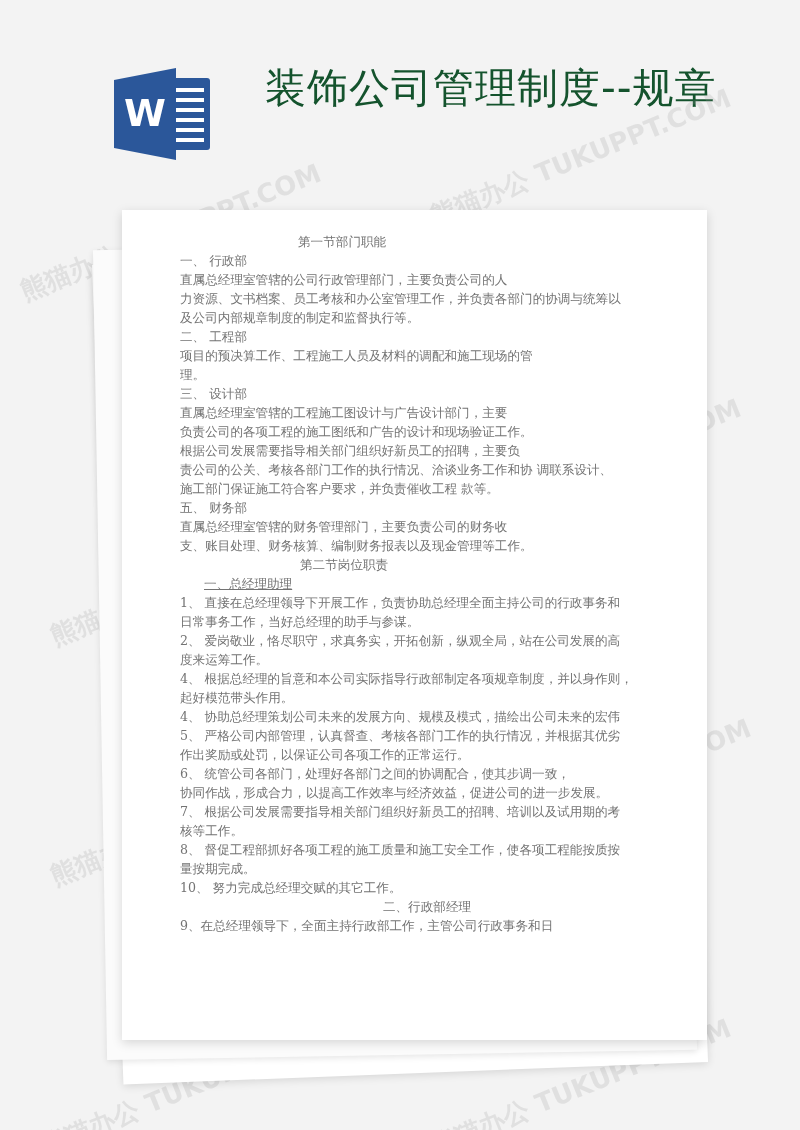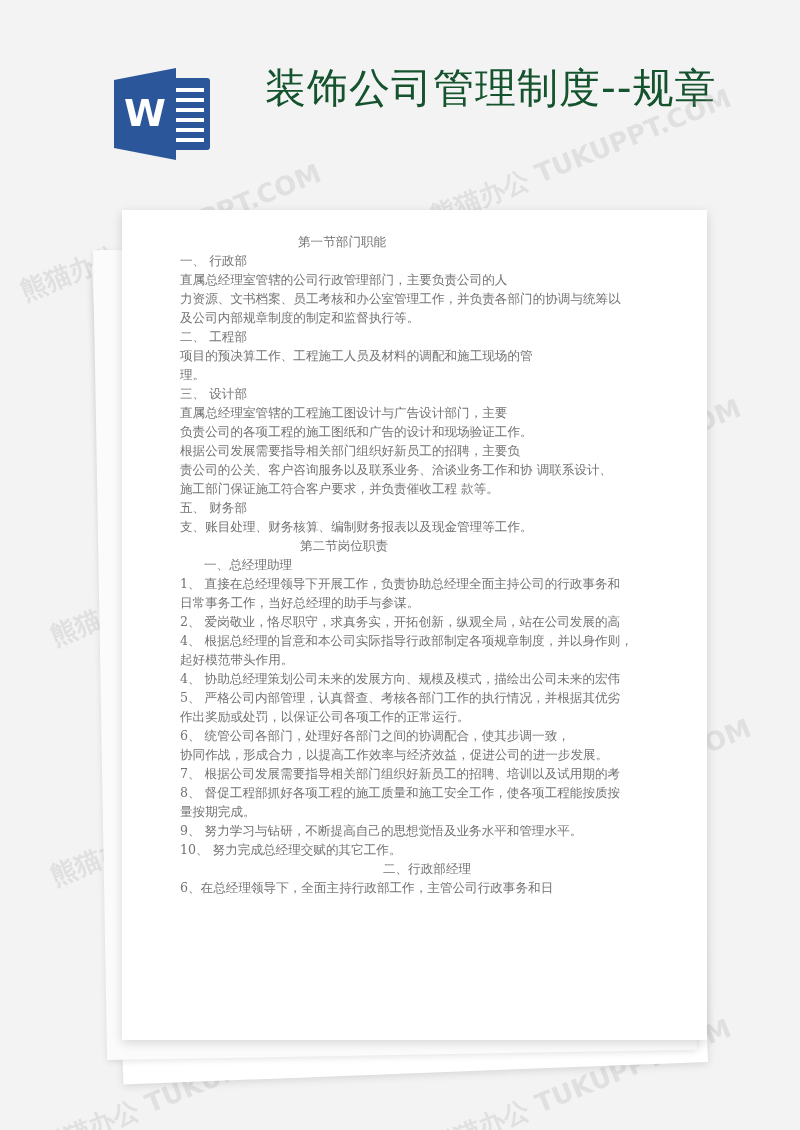--- a/index.html
+++ b/index.html
@@ -34,21 +34,21 @@
     position:absolute; left:122px; top:210px; width:585px; height:830px;
     background:#fff; box-shadow:0 3px 10px rgba(0,0,0,0.15);
   }
   .content {
     position:absolute; left:58px; top:22px; width:470px;
     font-size:12.6px; line-height:19px; color:#737373;
   }
   .line { white-space:nowrap; height:19px; }
   .center1 { padding-left:118px; }
   .center2 { padding-left:120px; }
-  .indent1 { padding-left:24px; }
+  .indent1 { padding-left:24px;text-decoration:underline; }
   .indent2 { padding-left:24px;text-align:center; }
 </style>
 </head>
 <body>
 
 <div class="header">
   <svg class="word-icon" viewBox="0 0 104 92">
     <rect x="50" y="10" width="50" height="72" rx="3" fill="#2b579a"></rect>
     <g fill="#ffffff">
       <rect x="58" y="20" width="36" height="4"></rect>
@@ -83,37 +83,39 @@
     <div class="line">直属总经理室管辖的公司行政管理部门，主要负责公司的人</div>
     <div class="line">力资源、文书档案、员工考核和办公室管理工作，并负责各部门的协调与统筹以</div>
     <div class="line">及公司内部规章制度的制定和监督执行等。</div>
     <div class="line">二、  工程部</div>
     <div class="line">项目的预决算工作、工程施工人员及材料的调配和施工现场的管</div>
     <div class="line">理。</div>
     <div class="line">三、  设计部</div>
     <div class="line">直属总经理室管辖的工程施工图设计与广告设计部门，主要</div>
     <div class="line">负责公司的各项工程的施工图纸和广告的设计和现场验证工作。</div>
     <div class="line">根据公司发展需要指导相关部门组织好新员工的招聘，主要负</div>
-    <div class="line">责公司的公关、客户咨询服务以及联系业务、洽谈业务工作和协  调联系设计、</div>
+    <div class="line">责公司的公关、考核各部门工作的执行情况、洽谈业务工作和协  调联系设计、</div>
     <div class="line">施工部门保证施工符合客户要求，并负责催收工程  款等。</div>
     <div class="line">五、  财务部</div>
+    <div class="line">直属总经理室管辖的财务管理部门，主要负责公司的财务收</div>
     <div class="line">支、账目处理、财务核算、编制财务报表以及现金管理等工作。</div>
     <div class="line center2">第二节岗位职责</div>
     <div class="line indent1">一、总经理助理</div>
     <div class="line">1、 直接在总经理领导下开展工作，负责协助总经理全面主持公司的行政事务和</div>
     <div class="line">日常事务工作，当好总经理的助手与参谋。</div>
     <div class="line">2、 爱岗敬业，恪尽职守，求真务实，开拓创新，纵观全局，站在公司发展的高</div>
+    <div class="line">度来运筹工作。</div>
     <div class="line">4、 根据总经理的旨意和本公司实际指导行政部制定各项规章制度，并以身作则，</div>
     <div class="line">起好模范带头作用。</div>
     <div class="line">4、 协助总经理策划公司未来的发展方向、规模及模式，描绘出公司未来的宏伟</div>
     <div class="line">5、 严格公司内部管理，认真督查、考核各部门工作的执行情况，并根据其优劣</div>
     <div class="line">作出奖励或处罚，以保证公司各项工作的正常运行。</div>
     <div class="line">6、 统管公司各部门，处理好各部门之间的协调配合，使其步调一致，</div>
     <div class="line">协同作战，形成合力，以提高工作效率与经济效益，促进公司的进一步发展。</div>
     <div class="line">7、 根据公司发展需要指导相关部门组织好新员工的招聘、培训以及试用期的考</div>
+    <div class="line">核等工作。</div>
     <div class="line">8、 督促工程部抓好各项工程的施工质量和施工安全工作，使各项工程能按质按</div>
     <div class="line">量按期完成。</div>
-    <div class="line">9、 努力学习与钻研，不断提高自己的思想觉悟及业务水平和管理水平。</div>
     <div class="line">10、      努力完成总经理交赋的其它工作。</div>
     <div class="line indent2">二、行政部经理</div>
-    <div class="line">6、在总经理领导下，全面主持行政部工作，主管公司行政事务和日</div>
+    <div class="line">9、在总经理领导下，全面主持行政部工作，主管公司行政事务和日</div>
   </div>
 </div>
 
 </body></html>

